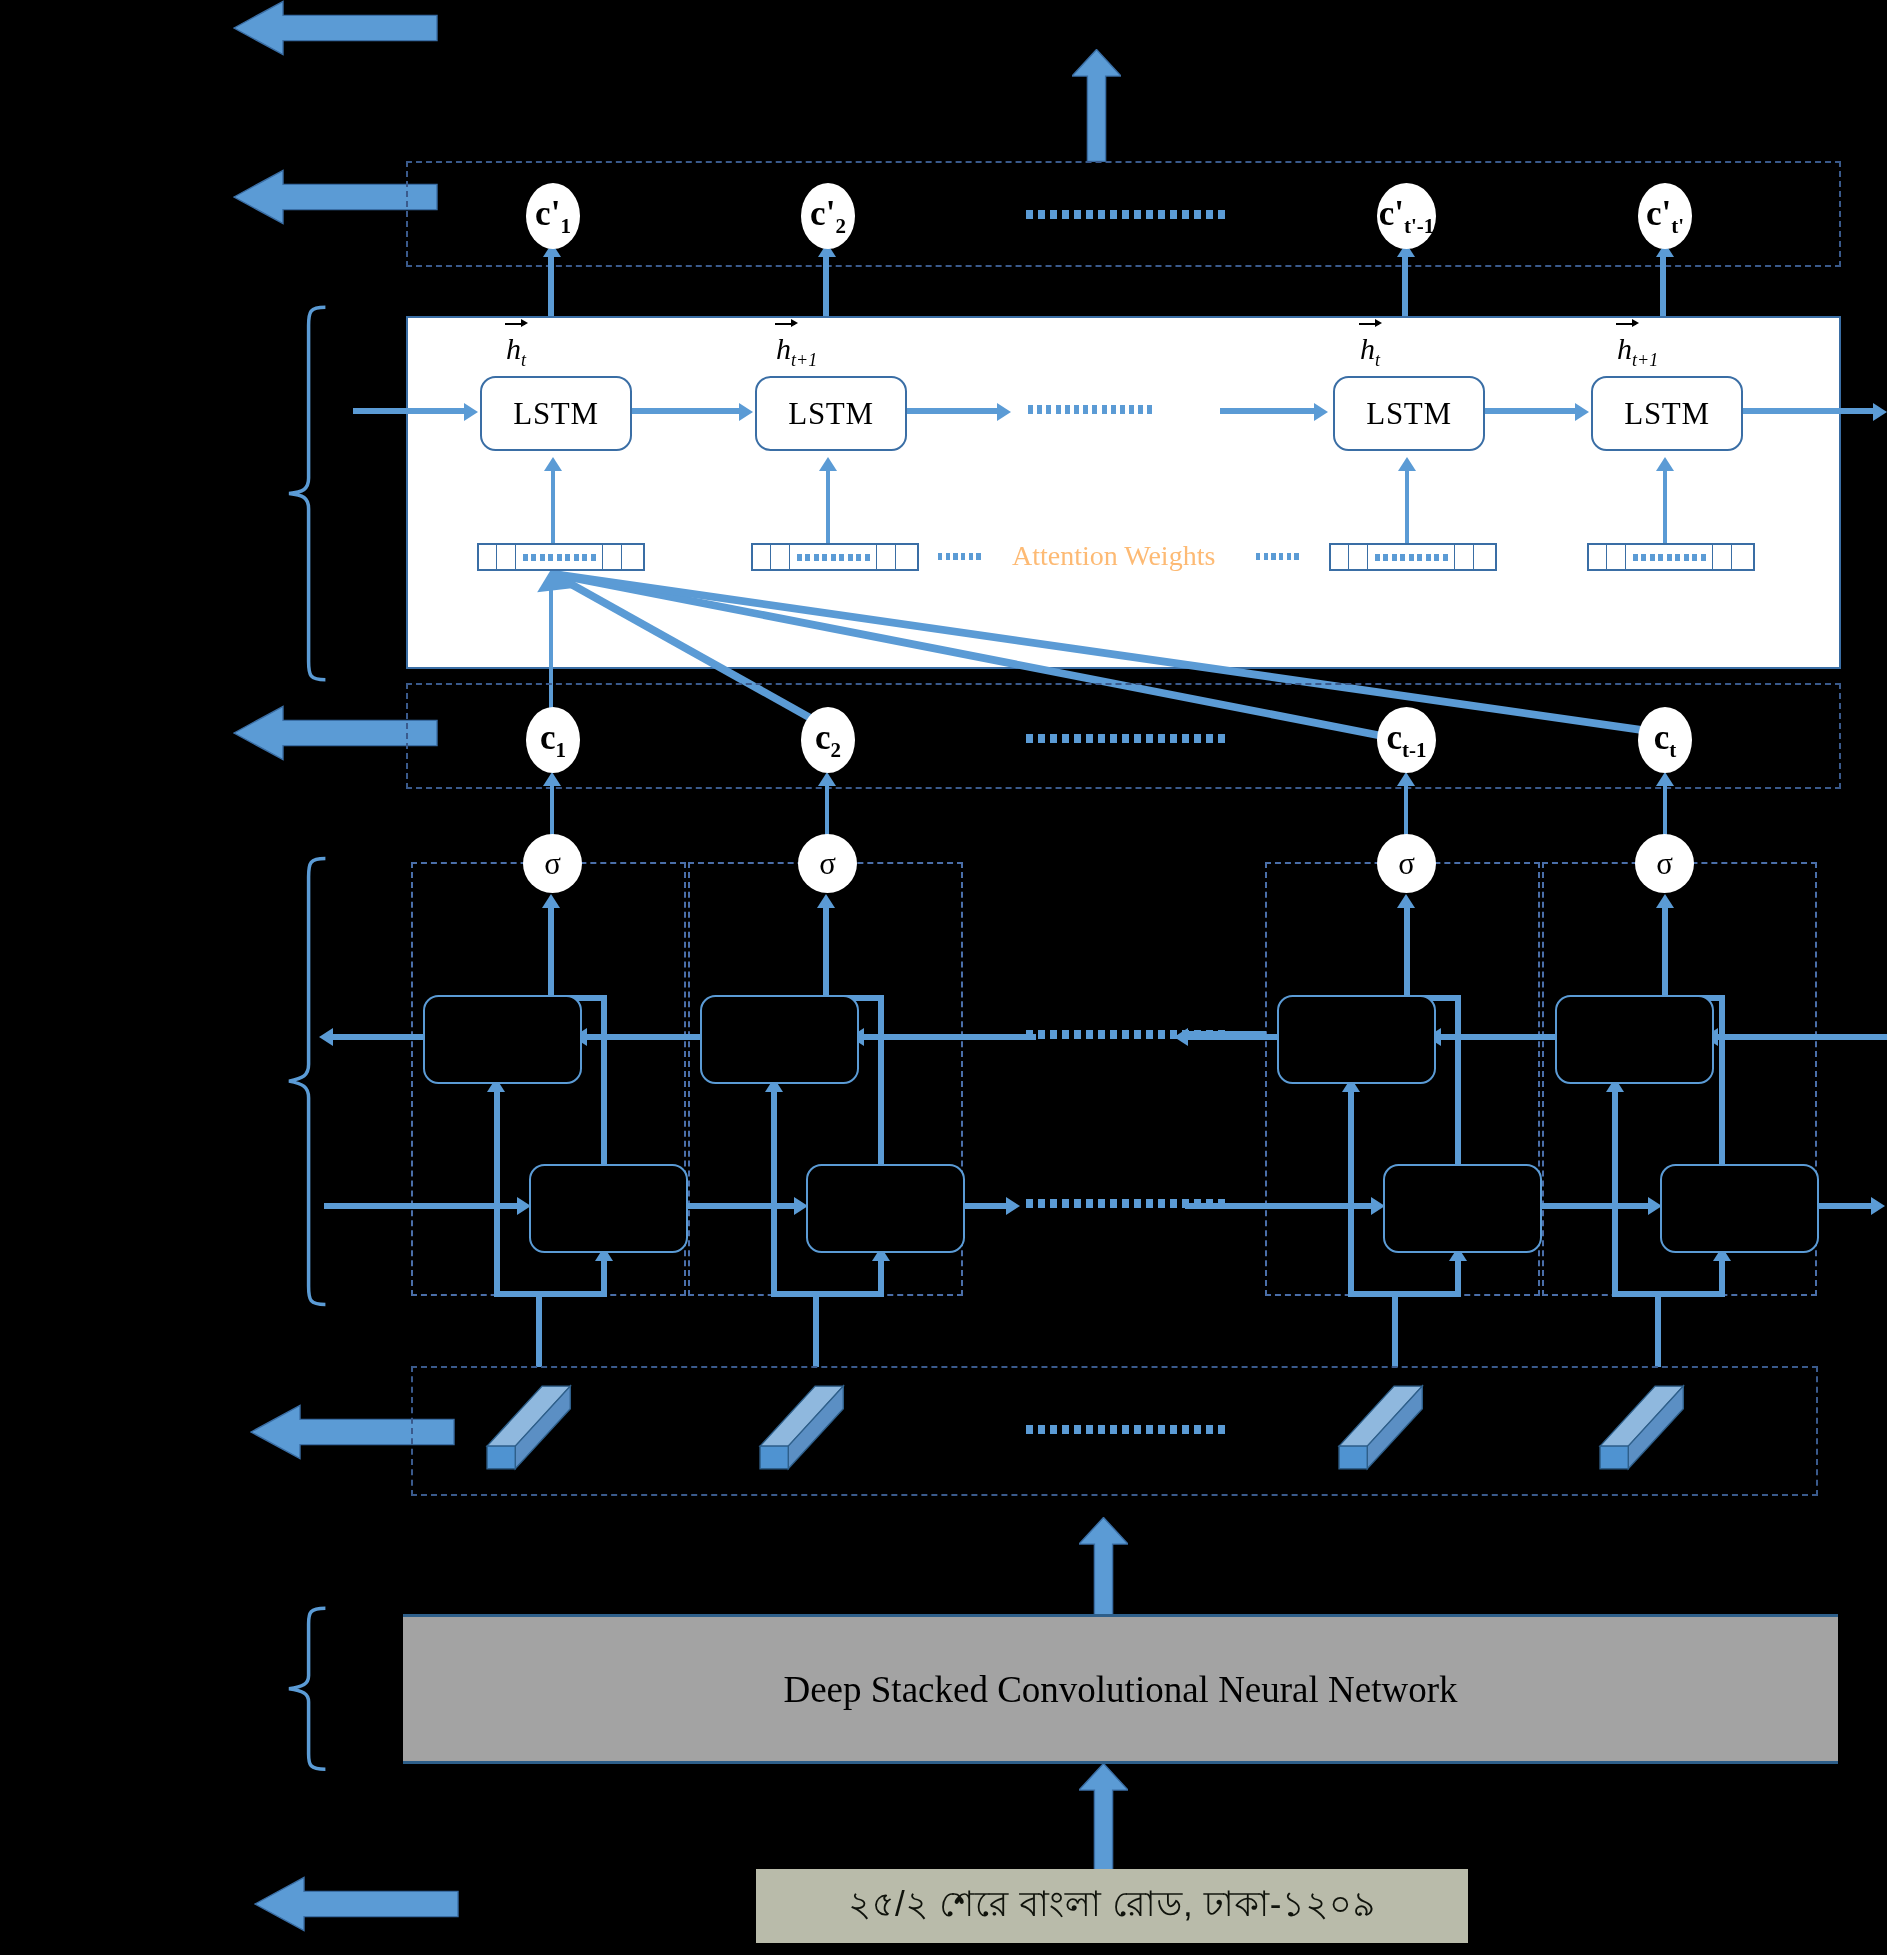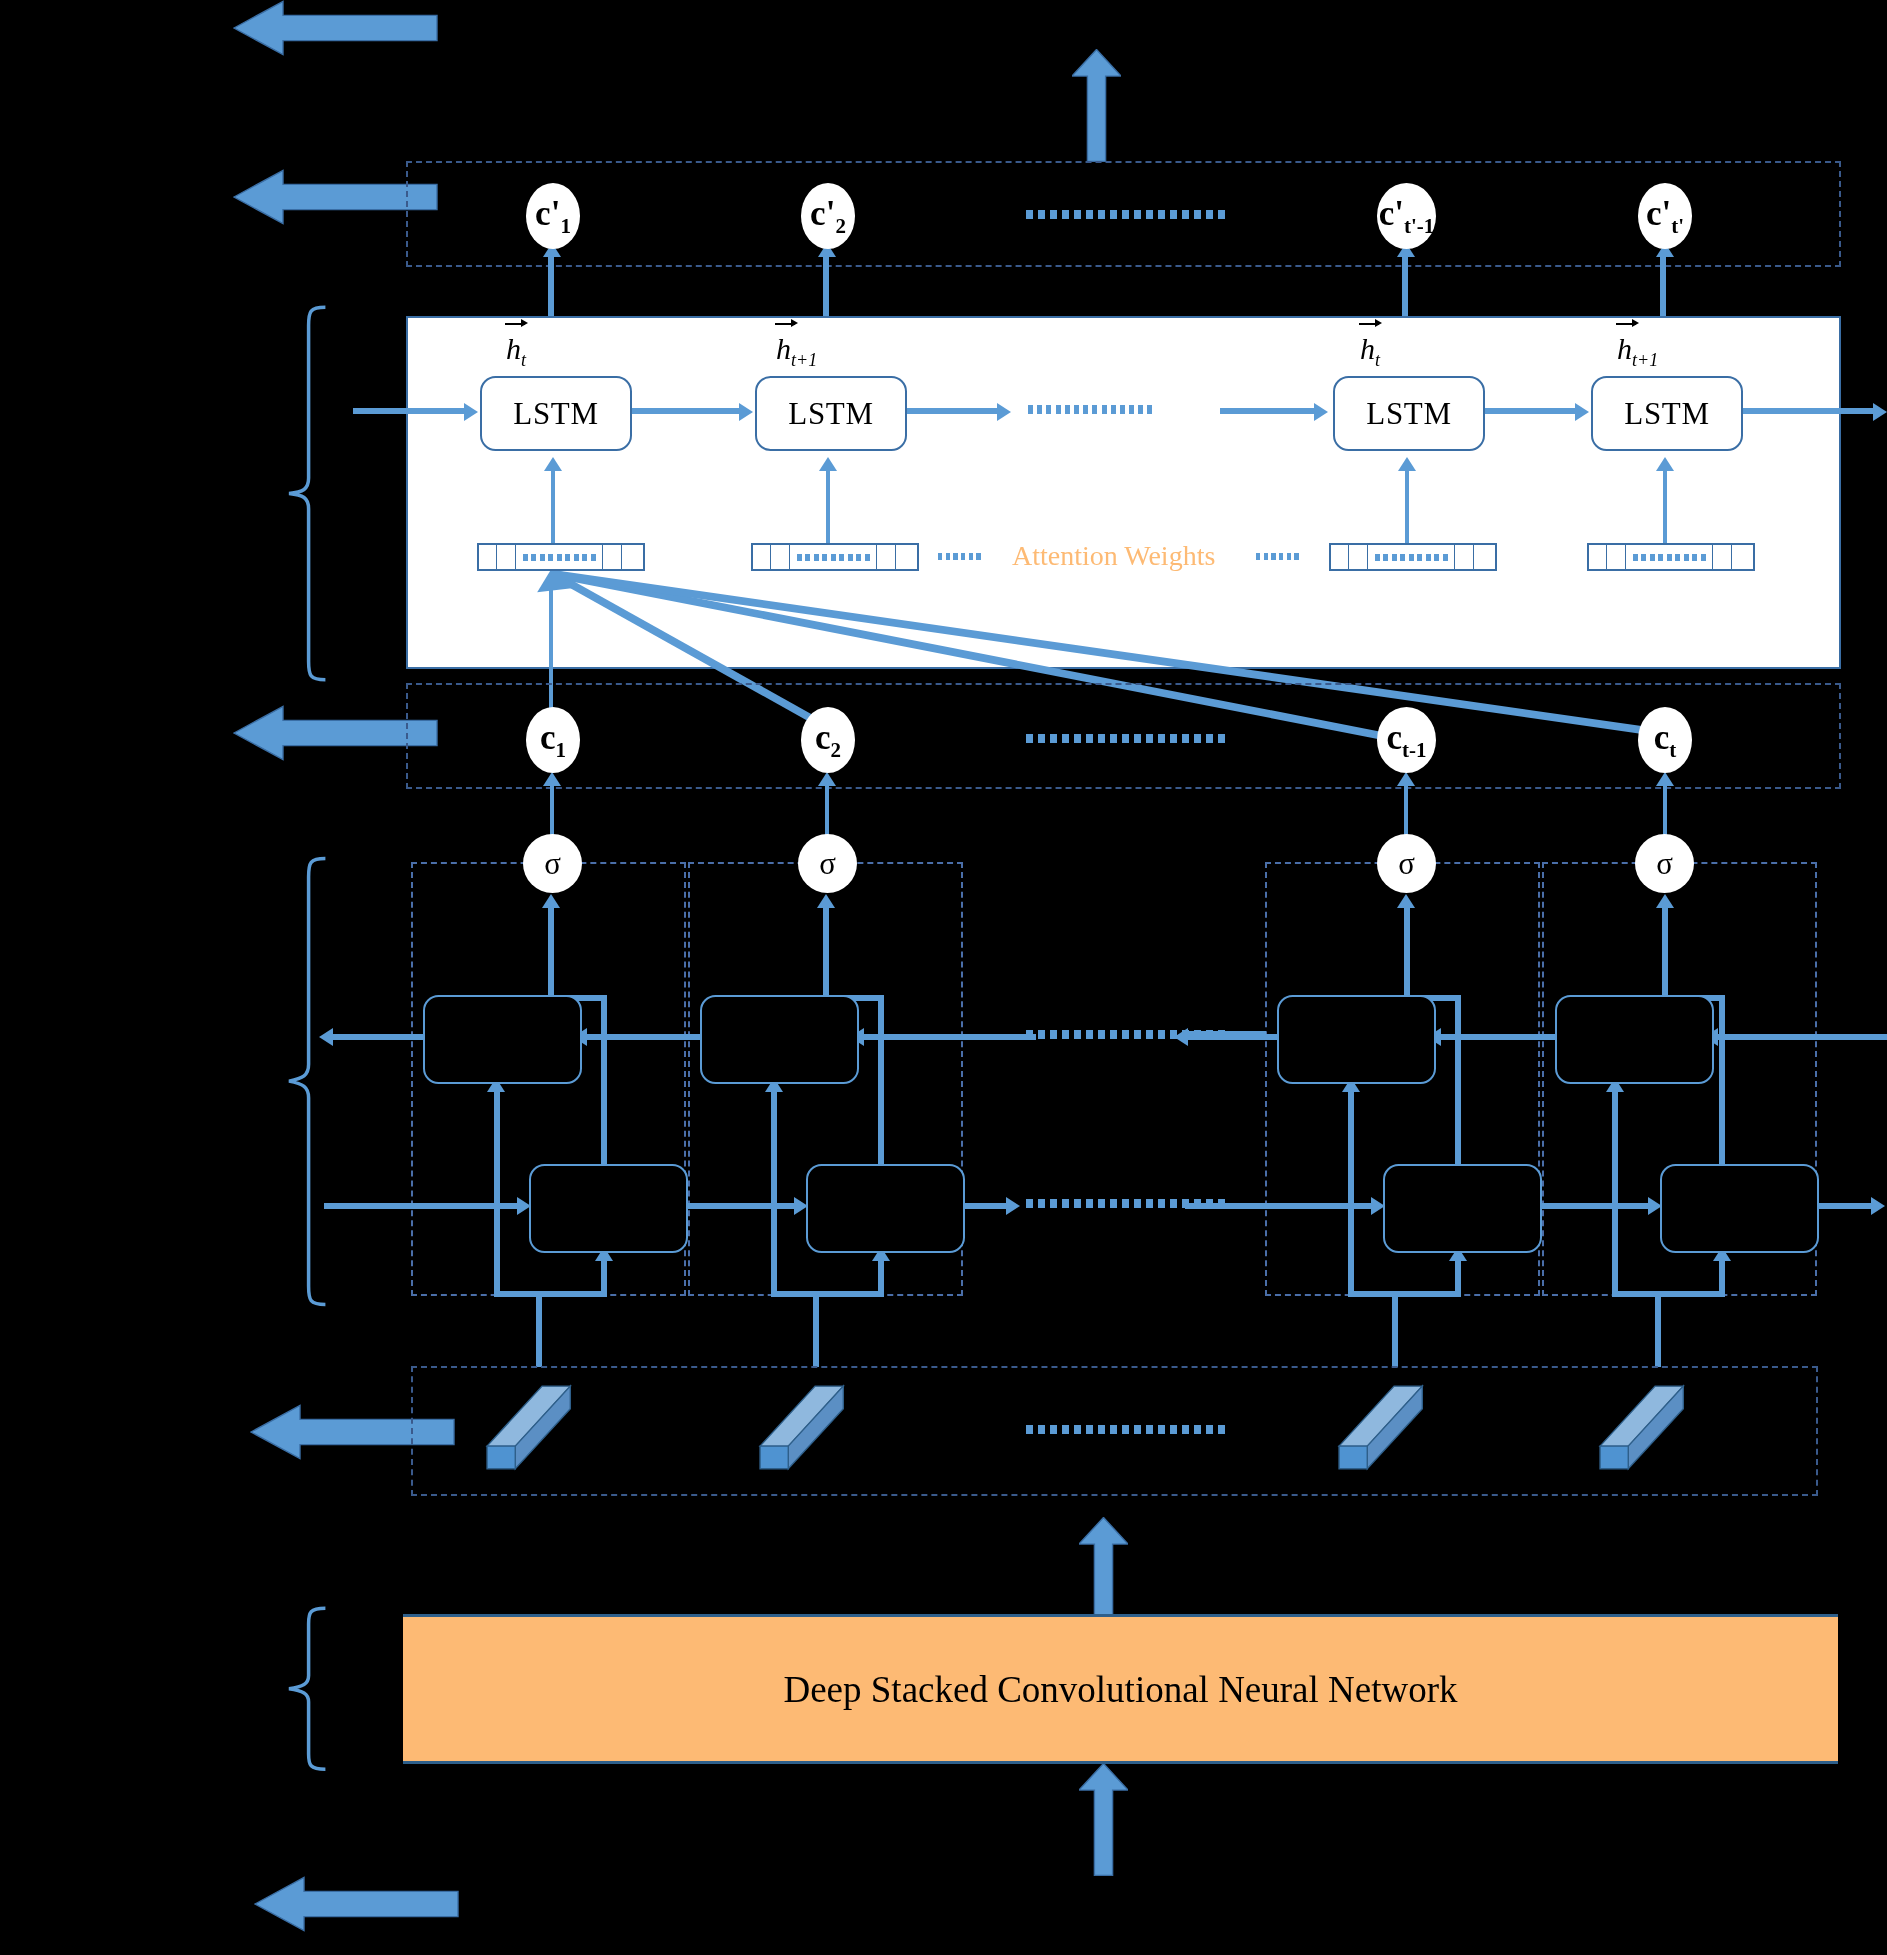--- a/index.html
+++ b/index.html
@@ -61,21 +61,21 @@
   .awstrip .fill i{width:5px;height:7px;background:#5b9bd5;display:block;}
   .awlabel{
     position:absolute;color:#fdba74;font-size:28px;white-space:nowrap;z-index:31;
   }
   
   .bar3d{position:absolute;z-index:20;}
   
   .brace{position:absolute;}
   
   .cnnpanel{
-    position:absolute;background:#fdba74;border-top:3.5px solid #2e5f8a;border-bottom:3.5px solid #2e5f8a;
+    position:absolute;background:#a3a3a3;border-top:3.5px solid #2e5f8a;border-bottom:3.5px solid #2e5f8a;
     display:flex;align-items:center;justify-content:center;color:#000;
     font-size:37px;box-sizing:border-box;
   }
   
   .imgstrip{
     position:absolute;background:#b9bbaa;display:flex;align-items:center;justify-content:center;
     color:#10130c;font-size:35px;font-family:"Liberation Sans",sans-serif;
     letter-spacing:0.7px;box-sizing:border-box;overflow:hidden;
   }
   .hlabel{position:absolute;color:#000;z-index:35;font-style:italic;}
@@ -547,20 +547,21 @@
       <i></i>
       <i></i>
       <i></i>
       <i></i>
       <i></i>
       <i></i>
   </div>
 
   <div class="cnnpanel" style="left:403px;top:1614px;width:1435px;height:150px;">Deep Stacked Convolutional Neural Network</div>
 
+  <div class="imgstrip" style="left:756px;top:1869px;width:712px;height:74px;">২৫/২ শেরে বাংলা রোড, ঢাকা-১২০৯</div>
 
   <svg class="brace" style="left:282px;top:303px;" width="49" height="381" viewBox="0 0 70 540">
     <path d="M62,4 C40,4 38,10 38,30 L38,248 C38,264 30,268 10,270 C30,272 38,276 38,292 L38,510 C38,530 40,536 62,536" fill="none" stroke="#5b9bd5" stroke-width="5"></path>
   </svg>
   <svg class="brace" style="left:282px;top:854px;" width="49" height="455" viewBox="0 0 70 645">
     <path d="M62,4 C40,4 38,10 38,30 L38,298 C38,314 30,318 10,322 C30,326 38,330 38,346 L38,615 C38,635 40,641 62,641" fill="none" stroke="#5b9bd5" stroke-width="5"></path>
   </svg>
   <svg class="brace" style="left:282px;top:1605px;" width="49" height="169" viewBox="0 0 70 240">
     <path d="M62,4 C40,4 38,10 38,26 L38,100 C38,112 30,116 10,119 C30,122 38,126 38,138 L38,212 C38,228 40,234 62,234" fill="none" stroke="#5b9bd5" stroke-width="5"></path>
   </svg>

